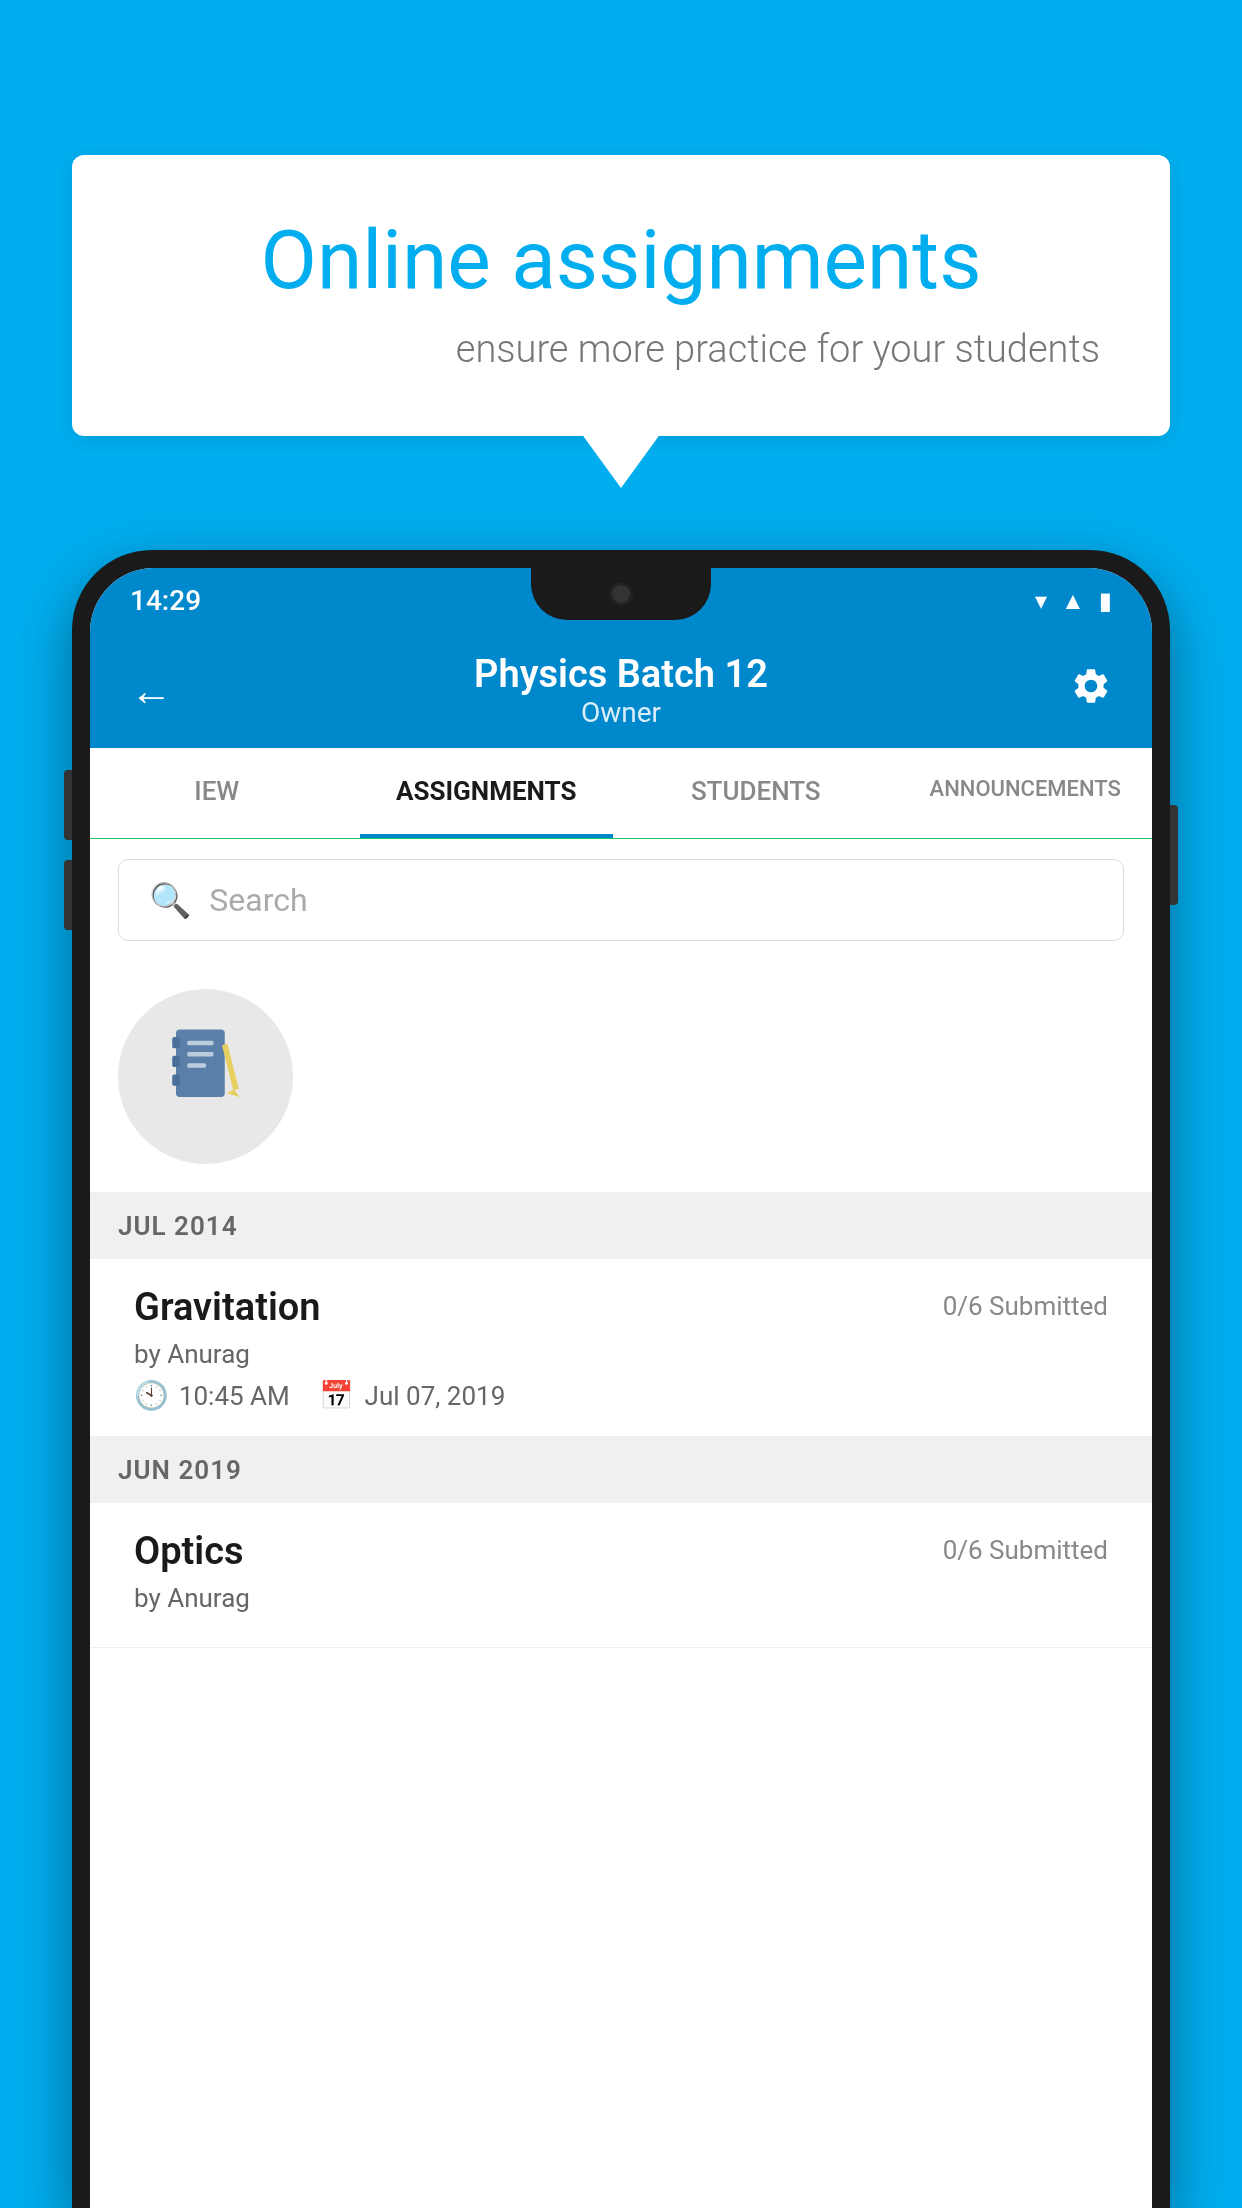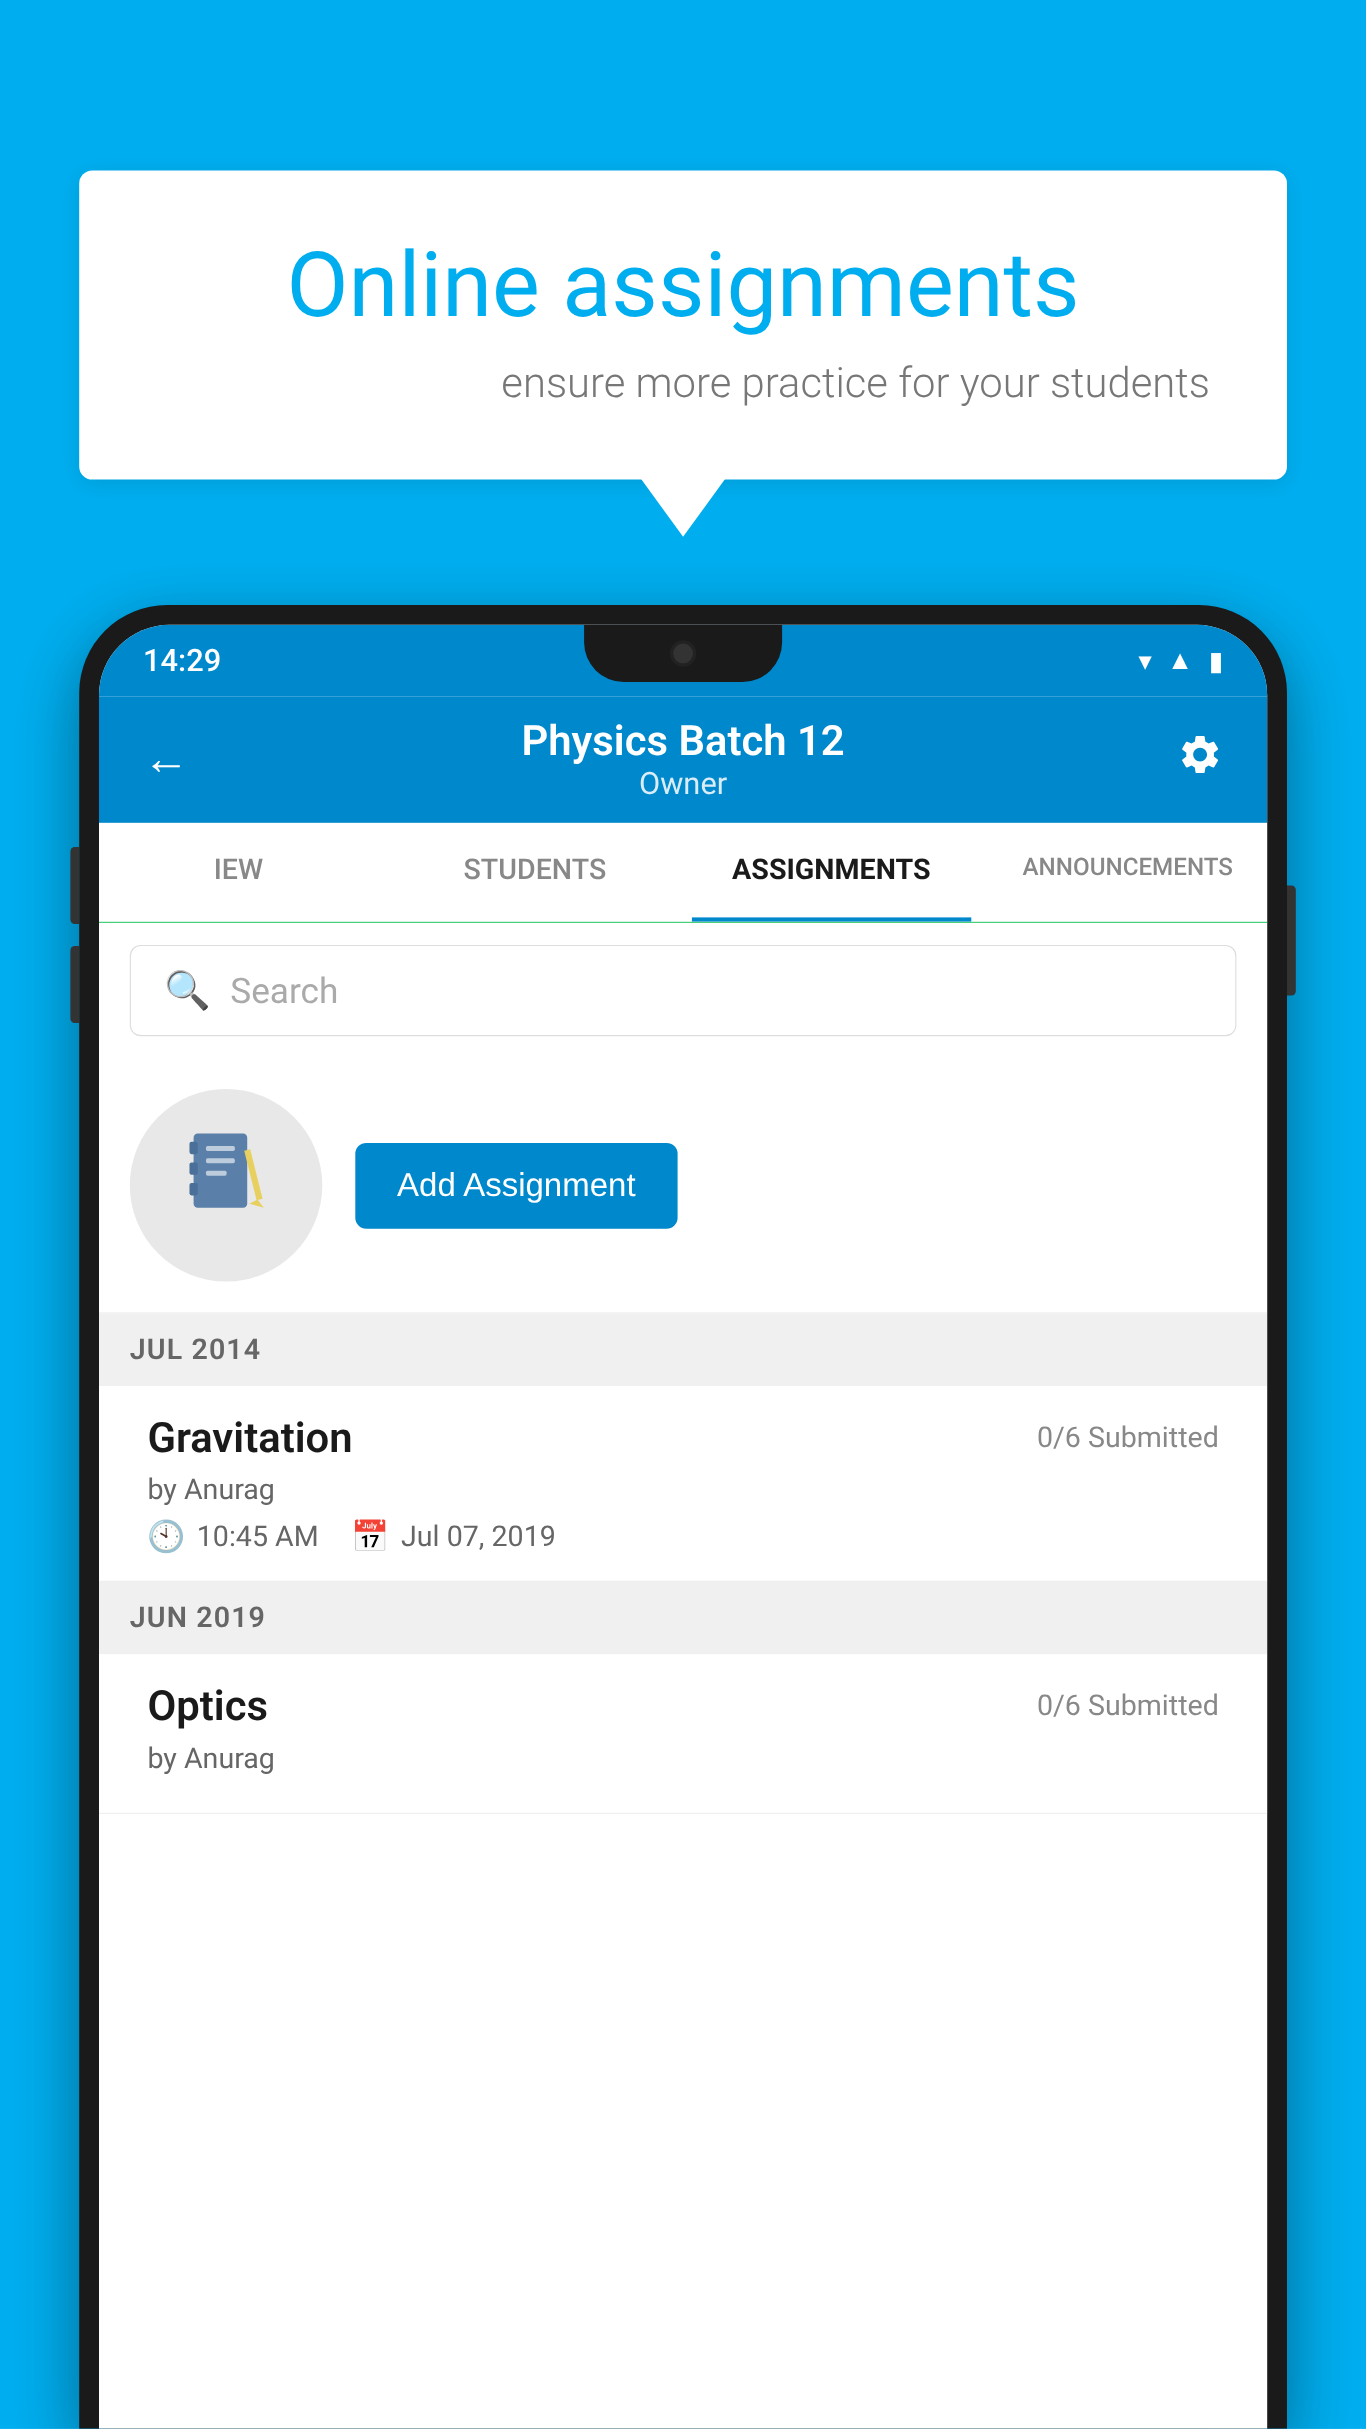--- a/index.html
+++ b/index.html
@@ -408,22 +408,22 @@
       </div>
       <div class="settings-btn">
         <svg width="42" height="42" viewBox="0 0 24 24" fill="white">
           <path d="M19.14,12.94c0.04-0.3,0.06-0.61,0.06-0.94c0-0.32-0.02-0.64-0.07-0.94l2.03-1.58c0.18-0.14,0.23-0.41,0.12-0.61 l-1.92-3.32c-0.12-0.22-0.37-0.29-0.59-0.22l-2.39,0.96c-0.5-0.38-1.03-0.7-1.62-0.94L14.4,2.81c-0.04-0.24-0.24-0.41-0.48-0.41 h-3.84c-0.24,0-0.43,0.17-0.47,0.41L9.25,5.35C8.66,5.59,8.12,5.92,7.63,6.29L5.24,5.33c-0.22-0.08-0.47,0-0.59,0.22L2.74,8.87 C2.62,9.08,2.66,9.34,2.86,9.48l2.03,1.58C4.84,11.36,4.8,11.69,4.8,12s0.02,0.64,0.07,0.94l-2.03,1.58 c-0.18,0.14-0.23,0.41-0.12,0.61l1.92,3.32c0.12,0.22,0.37,0.29,0.59,0.22l2.39-0.96c0.5,0.38,1.03,0.7,1.62,0.94l0.36,2.54 c0.05,0.24,0.24,0.41,0.48,0.41h3.84c0.24,0,0.44-0.17,0.47-0.41l0.36-2.54c0.59-0.24,1.13-0.56,1.62-0.94l2.39,0.96 c0.22,0.08,0.47,0,0.59-0.22l1.92-3.32c0.12-0.22,0.07-0.47-0.12-0.61L19.14,12.94z M12,15.6c-1.98,0-3.6-1.62-3.6-3.6 s1.62-3.6,3.6-3.6s3.6,1.62,3.6,3.6S13.98,15.6,12,15.6z"></path>
         </svg>
       </div>
     </div>
 
     <div class="tabs-bar">
       <div class="tab-item">IEW</div>
+      <div class="tab-item active">ASSIGNMENTS</div>
       <div class="tab-item">STUDENTS</div>
-      <div class="tab-item active">ASSIGNMENTS</div>
       <div class="tab-item" style="font-size:22px;">ANNOUNCEMENTS</div>
     </div>
 
     <div class="search-area">
       <div class="search-bar">
         <span class="search-icon-wrap">🔍</span>
         <span class="search-text">Search</span>
       </div>
     </div>
 
@@ -437,21 +437,20 @@
             <rect x="3" y="14" width="2" height="3" rx="0.5" fill="#4a6f98"></rect>
             <rect x="7" y="5" width="7" height="1.2" rx="0.4" fill="white" opacity="0.6"></rect>
             <rect x="7" y="8" width="7" height="1.2" rx="0.4" fill="white" opacity="0.6"></rect>
             <rect x="7" y="11" width="5" height="1.2" rx="0.4" fill="white" opacity="0.6"></rect>
             <line x1="17" y1="6" x2="20" y2="18" stroke="#e8d060" stroke-width="1.5"></line>
             <polygon points="19.5,18 21,20 17.5,19" fill="#e8d060"></polygon>
           </svg>
         </span>
       </div>
       <div class="promo-content">
-        <button class="add-assignment-btn">Add Assignment</button>
       </div>
     </div>
 
     <div class="section-header">
       <span>JUL 2014</span>
     </div>
 
     <div class="assignment-item">
       <div class="assignment-header">
         <span class="assignment-title">Gravitation</span>

